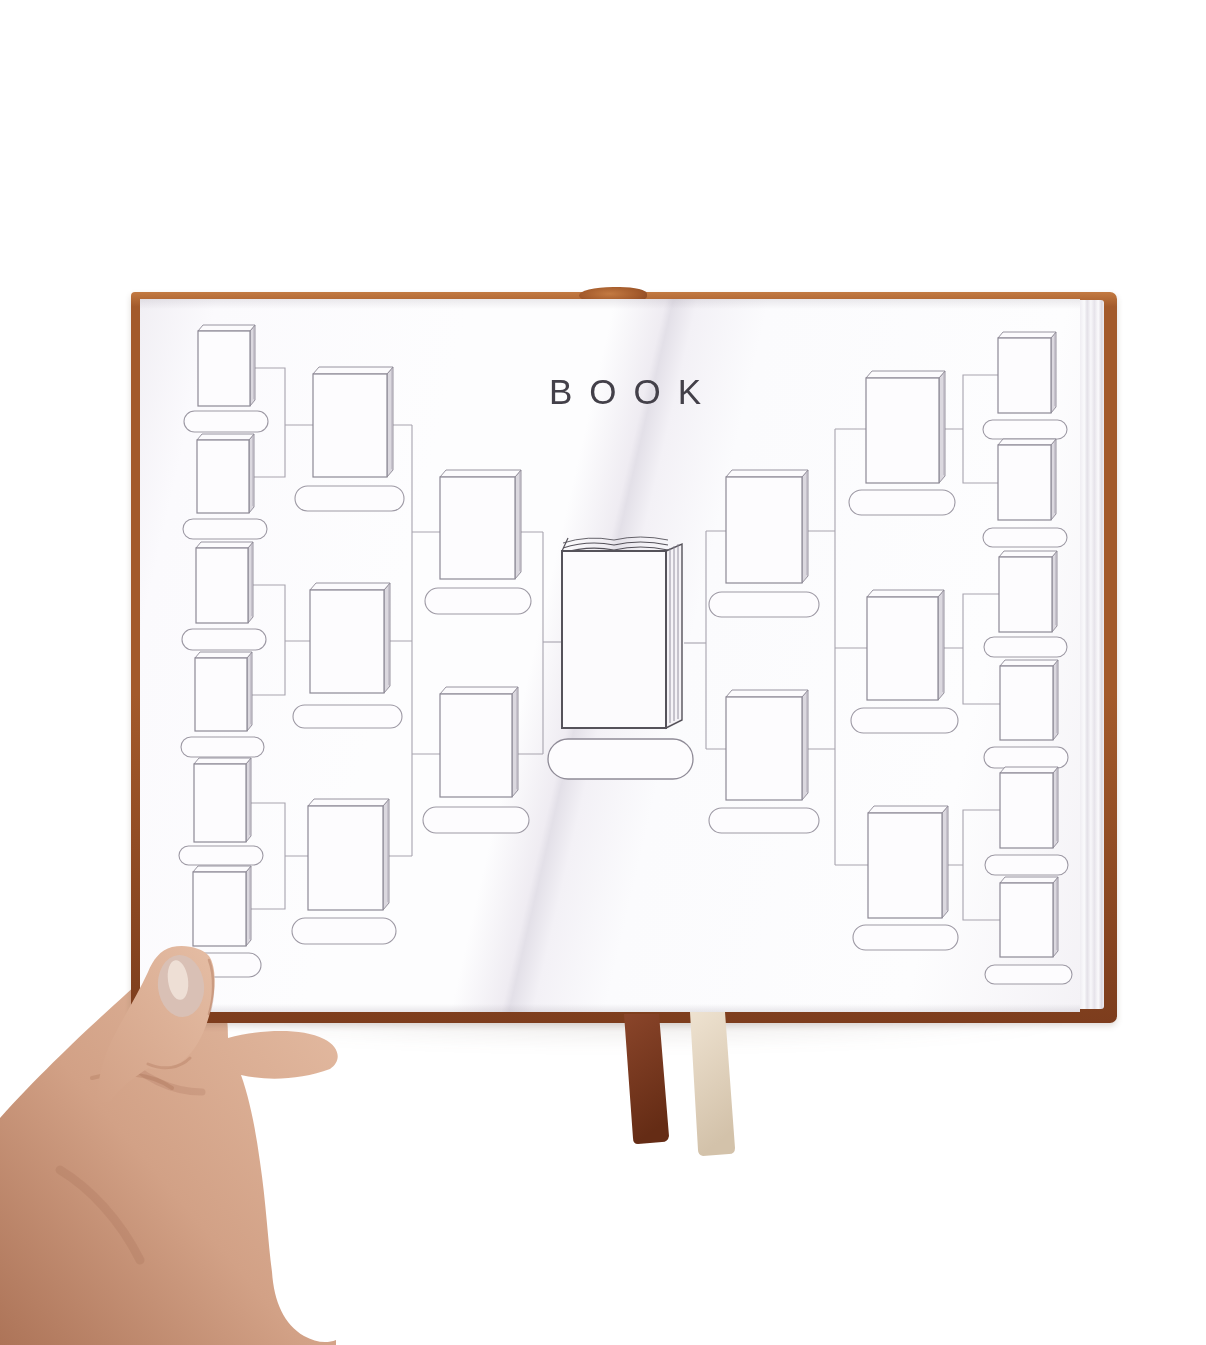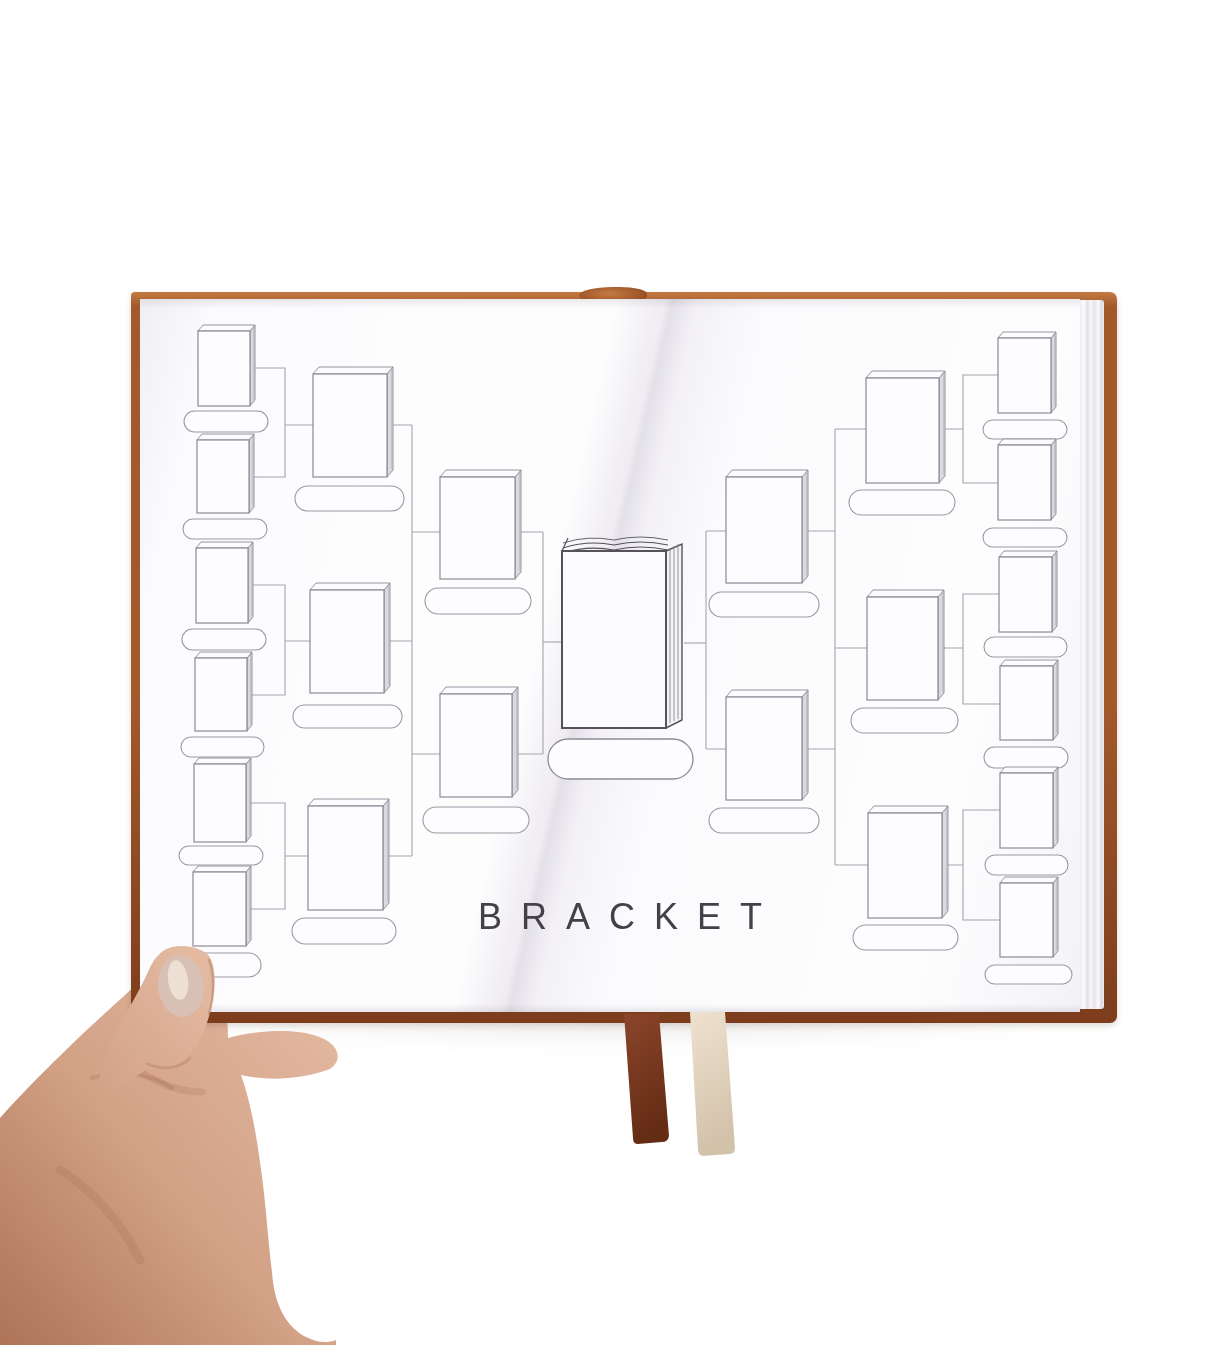--- a/index.html
+++ b/index.html
@@ -258,21 +258,21 @@
         <line x1="674" y1="546" x2="674" y2="721" stroke="#8d8995" stroke-width="0.9"></line>
         <line x1="678" y1="544" x2="678" y2="719" stroke="#8d8995" stroke-width="0.9"></line>
         <path d="M563,553 Q588,545 614,550 Q640,544 668,550" fill="none" stroke="#55525a" stroke-width="1.2"></path>
         <path d="M563,548 Q588,540 614,545 Q640,539 668,545" fill="none" stroke="#55525a" stroke-width="1.05"></path>
         <path d="M563,543 Q588,535 614,540 Q640,534 668,540" fill="none" stroke="#55525a" stroke-width="0.8999999999999999"></path>
         <line x1="562" y1="551" x2="568" y2="538" stroke="#55525a" stroke-width="1.2"></line>
         <rect x="562" y="551" width="104" height="177" fill="#fcfbfd" stroke="#55525a" stroke-width="2"></rect>
       </g>
     </svg>
 
-  <div class="title title-bottom">BRACKET</div>
+  <div class="title title-top">BOOK</div>
 
   <svg class="ribbons" viewBox="0 0 170 165">
     <defs>
       <linearGradient id="ribBrown" x1="0" y1="0" x2="0.25" y2="1">
         <stop offset="0" stop-color="var(--ribbonBrown)"></stop>
         <stop offset="1" stop-color="var(--ribbonBrownDark)"></stop>
       </linearGradient>
       <linearGradient id="ribCream" x1="0" y1="0" x2="0.25" y2="1">
         <stop offset="0" stop-color="var(--ribbonCream)"></stop>
         <stop offset="1" stop-color="var(--ribbonCreamDark)"></stop>

